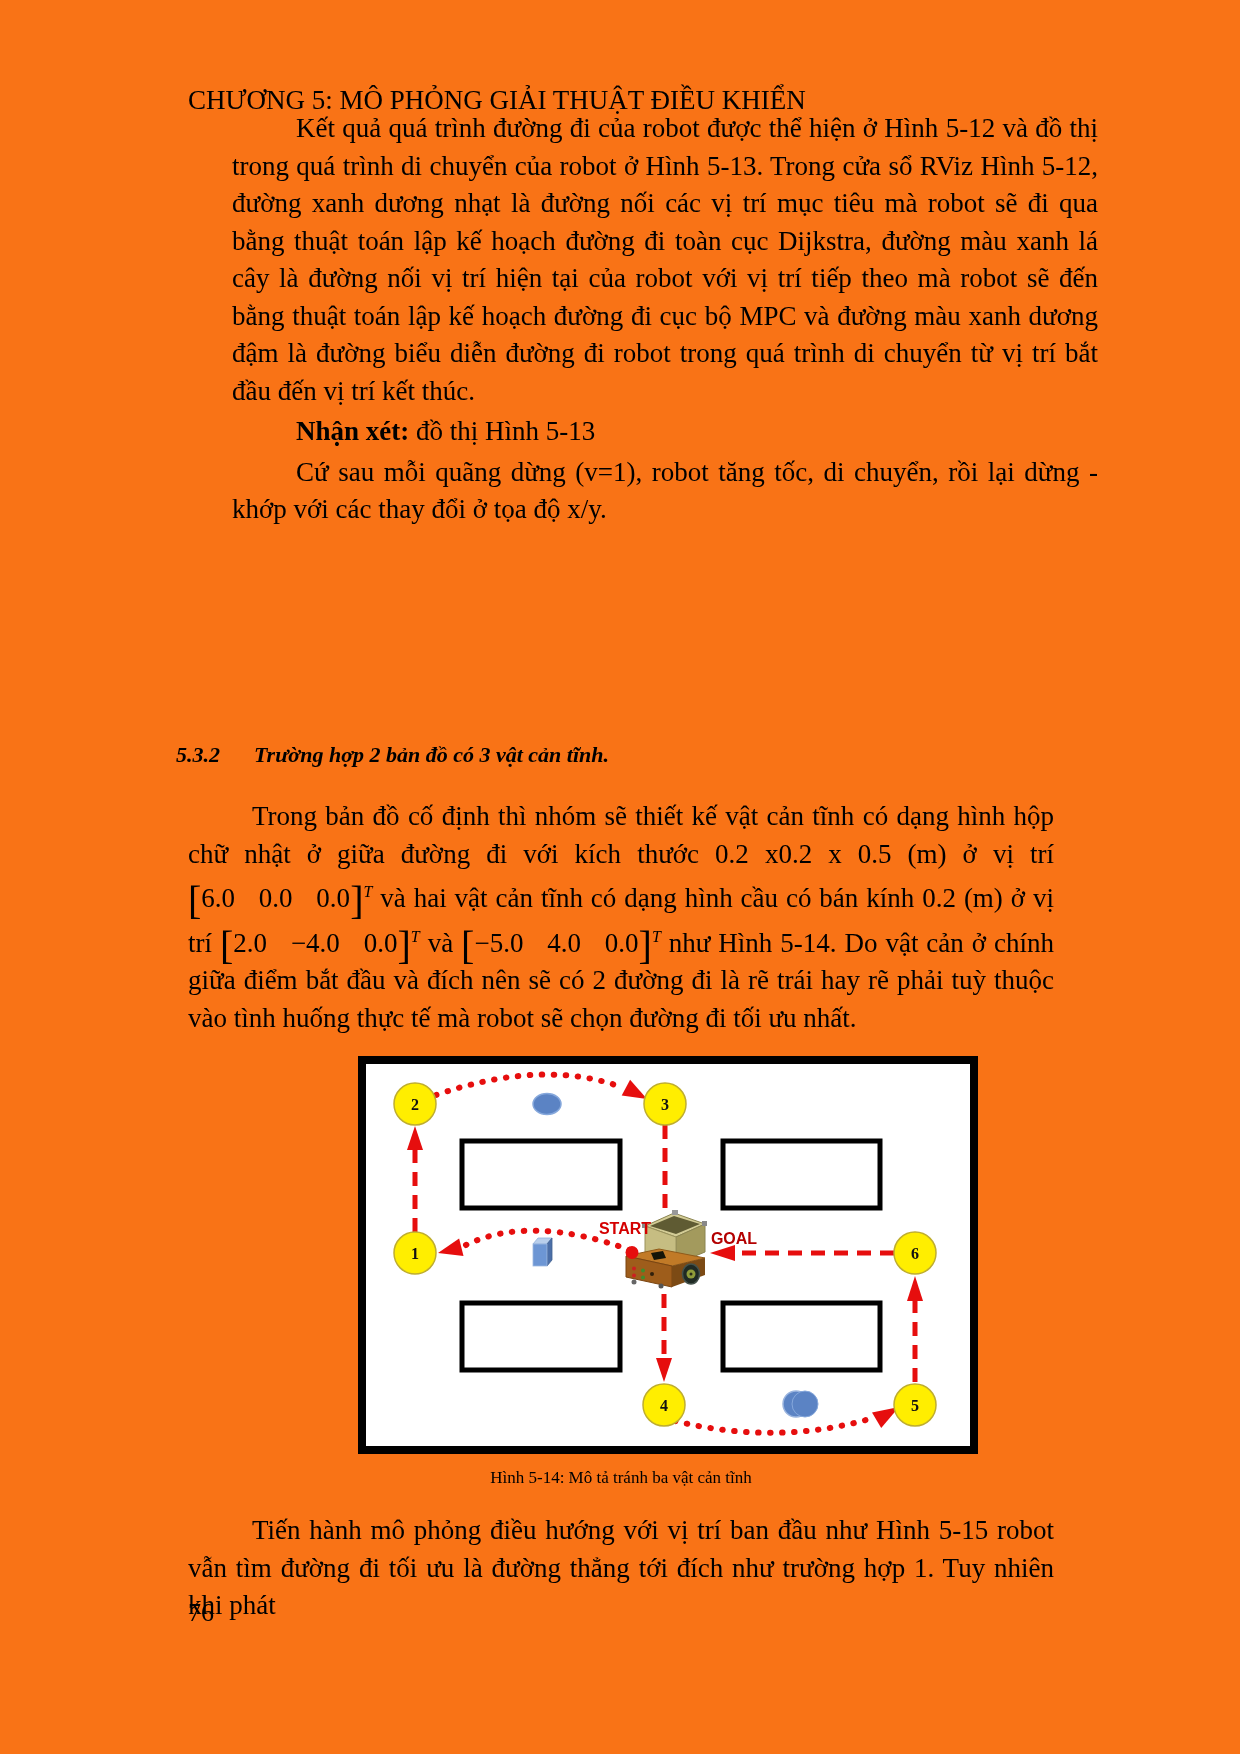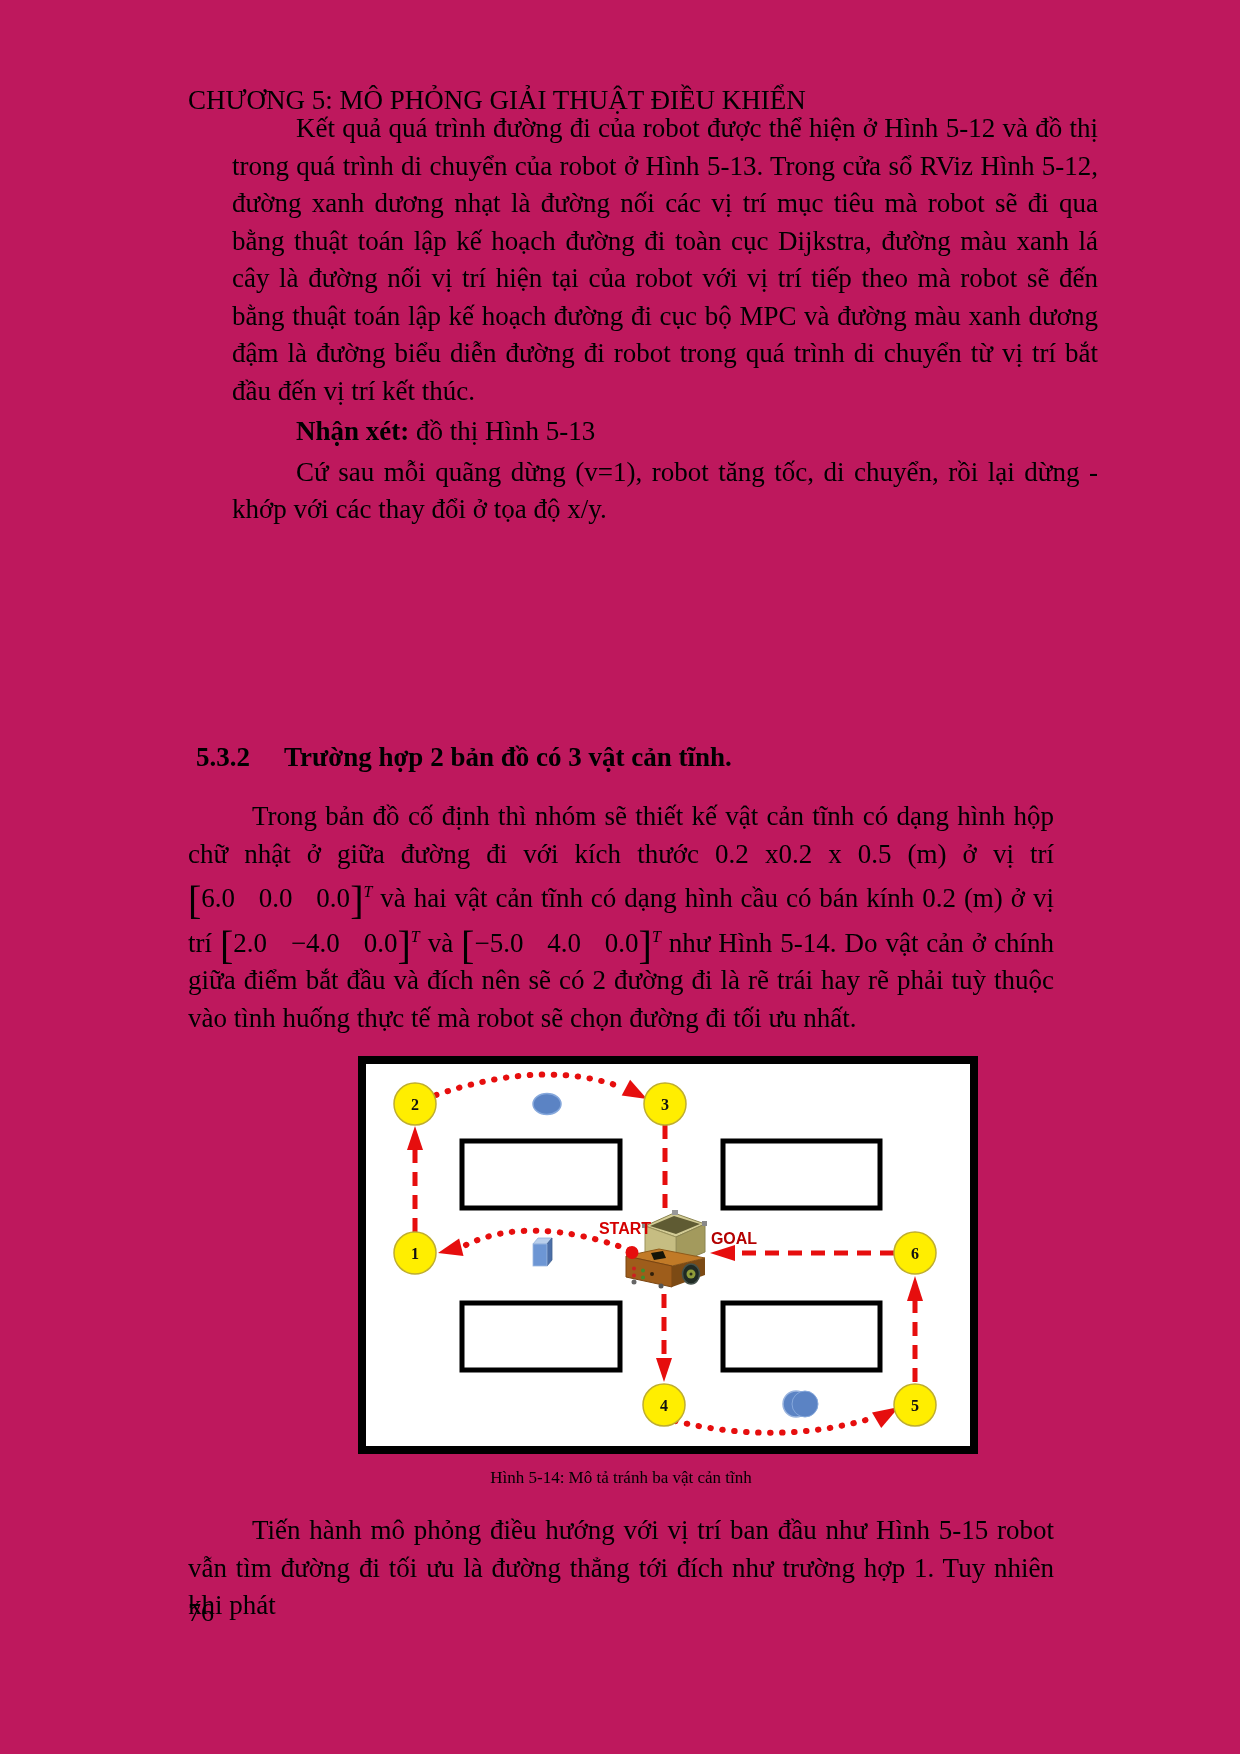--- a/index.html
+++ b/index.html
@@ -1,26 +1,26 @@
 <!DOCTYPE html>
 <html><head>
 <meta charset="utf-8">
 <style>
   html,body{margin:0;padding:0;background:#fff;}
-  .page{position:relative;width:1240px;height:1754px;background:#be185d;overflow:hidden;
+  .page{position:relative;width:1240px;height:1754px;background:#f97316;overflow:hidden;
         font-family:"Liberation Serif","DejaVu Serif",serif;color:#000;}
   .abs{position:absolute;}
   .chapter-header{left:188px;top:84px;width:900px;font-size:27px;line-height:32px;}
   .block{left:188px;width:866px;}
   .block1{top:110px;margin-left:44px;}
   .block2{top:798px;}
   .block3{top:1512px;}
   p.body-para{margin:0 0 3px 0;font-size:27px;line-height:37.5px;text-align:justify;text-indent:64px;}
   .seg-bold{font-weight:bold;}
-  .section-heading{left:196px;top:742px;font-size:27px;font-weight:bold;}
+  .section-heading{left:176px;top:742px;font-size:22px;font-weight:bold;font-style:italic;}
   .section-num{display:inline-block;margin-right:34px;}
   .matrix{white-space:nowrap;}
   .matrix .br{font-size:40px;font-weight:normal;vertical-align:-7px;line-height:0;}
   .matrix sup{font-size:16px;font-style:italic;}
   .caption{left:188px;top:1468px;width:866px;text-align:center;font-size:17px;margin:0;}
   .pagenum{left:188px;top:1598px;width:866px;text-align:left;font-size:26px;}
   .figure{left:358px;top:1056px;width:620px;height:398px;}
   svg text.nodenum{font-family:"Liberation Serif","DejaVu Serif",serif;font-weight:bold;font-size:16px;fill:#111;}
   svg text.maplabel{font-family:"Liberation Sans","DejaVu Sans",sans-serif;font-weight:bold;font-size:16px;}
   .dash{stroke:#e60e0e;stroke-width:5;fill:none;stroke-dasharray:14 9;}

